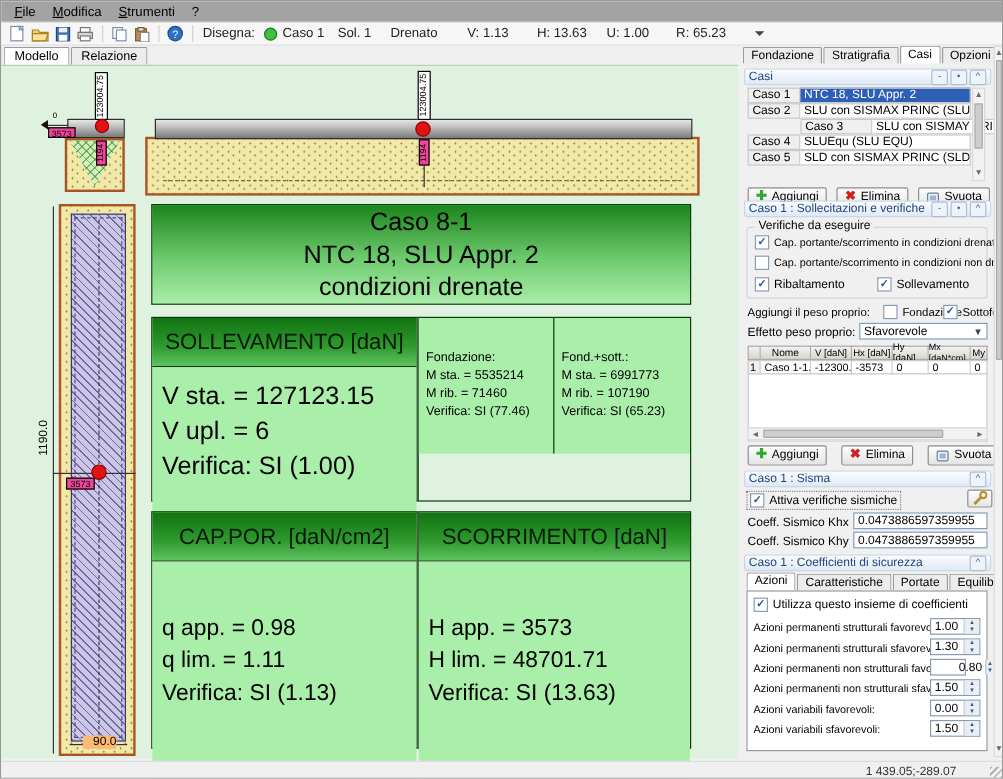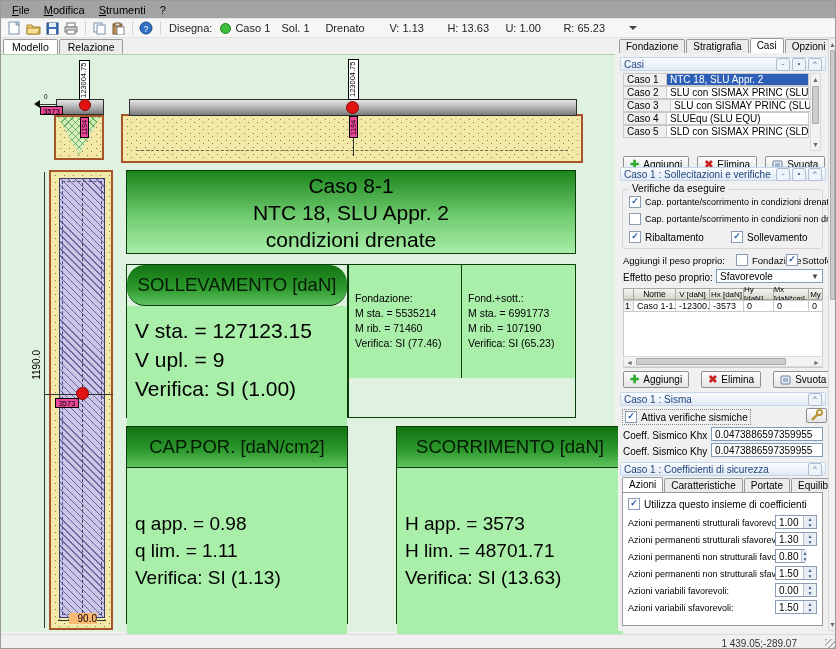--- a/index.html
+++ b/index.html
@@ -198,24 +198,24 @@
     <div class="abs dimline" style="left:57px;top:565px;width:48px;height:1px;"></div>
     <div class="abs" style="left:68px;top:558px;width:28px;background:#fdba74;font-size:10px;text-align:right;z-index:2;">90.0</div>
 
     <div class="abs gpanel gtitle" style="left:125px;top:115px;width:450px;height:84px;">
       <div>Caso 8-1</div>
       <div>NTC 18, SLU Appr. 2</div>
       <div>condizioni drenate</div>
     </div>
 
     <div class="abs gpanel" style="left:125px;top:209px;width:222px;height:154px;">
-      <div class="ghead" style="height:40px;border-radius:18px;">SOLLEVAMENTO [daN]</div>
+      <div class="ghead" style="height:40px;">SOLLEVAMENTO [daN]</div>
       <div class="gbody" style="height:112px;padding-top:10px;">
         <div class="bigline">V sta. = 127123.15</div>
-        <div class="bigline">V upl. = 9</div>
+        <div class="bigline">V upl. = 6</div>
         <div class="bigline">Verifica: SI (1.00)</div>
       </div>
     </div>
 
     <div class="abs gpanel" style="left:347px;top:209px;width:228px;height:154px;">
       <div class="gbody" style="height:113px;display:flex;">
         <div class="ribcol" style="width:50%;border-right:1px solid #0a3d0a;padding-top:26px;">
           <div>Fondazione:</div>
           <div>M sta. = 5535214</div>
           <div>M rib. = 71460</div>
@@ -232,21 +232,21 @@
 
     <div class="abs gpanel" style="left:125px;top:371px;width:222px;height:198px;">
       <div class="ghead" style="height:40px;">CAP.POR. [daN/cm2]</div>
       <div class="gbody" style="height:156px;padding-top:42px;">
         <div class="medline">q app. = 0.98</div>
         <div class="medline">q lim. = 1.11</div>
         <div class="medline">Verifica: SI (1.13)</div>
       </div>
     </div>
 
-    <div class="abs gpanel" style="left:347px;top:371px;width:228px;height:198px;margin-left:48px;">
+    <div class="abs gpanel" style="left:347px;top:371px;width:228px;height:198px;">
       <div class="ghead" style="height:40px;">SCORRIMENTO [daN]</div>
       <div class="gbody" style="height:156px;padding-top:42px;">
         <div class="medline">H app. = 3573</div>
         <div class="medline">H lim. = 48701.71</div>
         <div class="medline">Verifica: SI (13.63)</div>
       </div>
     </div>
   </div>
 
   <div class="abs sidepanel">
@@ -267,21 +267,21 @@
     <div class="abs" style="left:5px;top:35px;">
       <div style="display:flex;">
         <div class="rowhdr" style="width:44px;height:13px;">Caso 1</div>
         <div class="cell sel" style="width:142px;height:13px;">NTC 18, SLU Appr. 2</div>
       </div>
       <div style="display:flex;">
         <div class="rowhdr" style="width:44px;height:13px;">Caso 2</div>
         <div class="cell" style="width:142px;height:13px;">SLU con SISMAX PRINC (SLU Appr...</div>
       </div>
       <div style="display:flex;">
-        <div class="rowhdr" style="width:48px;height:13px;">Caso 3</div>
+        <div class="rowhdr" style="width:60px;height:13px;margin-left:44px;">Caso 3</div>
         <div class="cell" style="width:142px;height:13px;">SLU con SISMAY PRINC (SLU Appr...</div>
       </div>
       <div style="display:flex;">
         <div class="rowhdr" style="width:44px;height:13px;">Caso 4</div>
         <div class="cell" style="width:142px;height:13px;">SLUEqu (SLU EQU)</div>
       </div>
       <div style="display:flex;">
         <div class="rowhdr" style="width:44px;height:13px;">Caso 5</div>
         <div class="cell" style="width:142px;height:13px;">SLD con SISMAX PRINC (SLD)</div>
       </div>
@@ -444,21 +444,21 @@
         </div>
       <div class="abs" style="left:5px;top:42px;font-size:9px;">Azioni permanenti strutturali sfavorevoli:</div>
       <div class="spin abs" style="left:152px;top:39px;width:42px;">
           <span class="sv">1.30</span>
           <span class="sb">
             <div>▲</div>
             <div>▼</div>
           </span>
         </div>
       <div class="abs" style="left:5px;top:59px;font-size:9px;">Azioni permanenti non strutturali favorevoli:</div>
-      <div class="spin abs" style="left:152px;top:56px;width:30px;">
+      <div class="spin abs" style="left:152px;top:56px;width:30px;padding-left:20px;">
           <span class="sv">0.80</span>
           <span class="sb">
             <div>▲</div>
             <div>▼</div>
           </span>
         </div>
       <div class="abs" style="left:5px;top:76px;font-size:9px;">Azioni permanenti non strutturali sfavorevoli:</div>
       <div class="spin abs" style="left:152px;top:73px;width:42px;">
           <span class="sv">1.50</span>
           <span class="sb">

